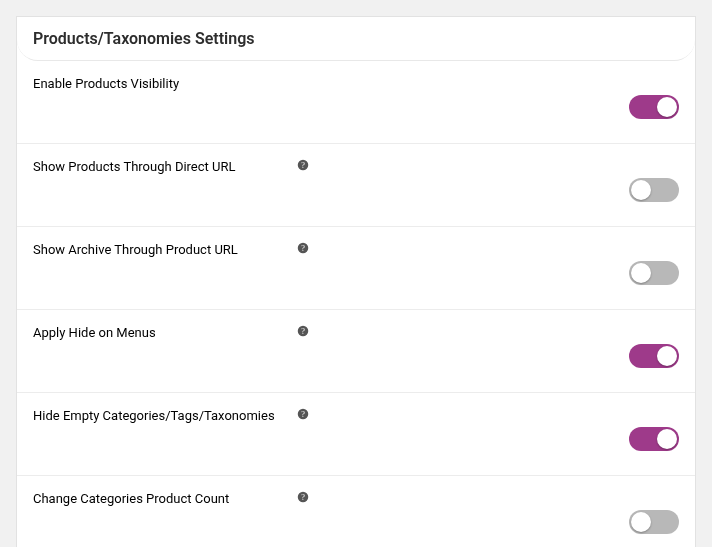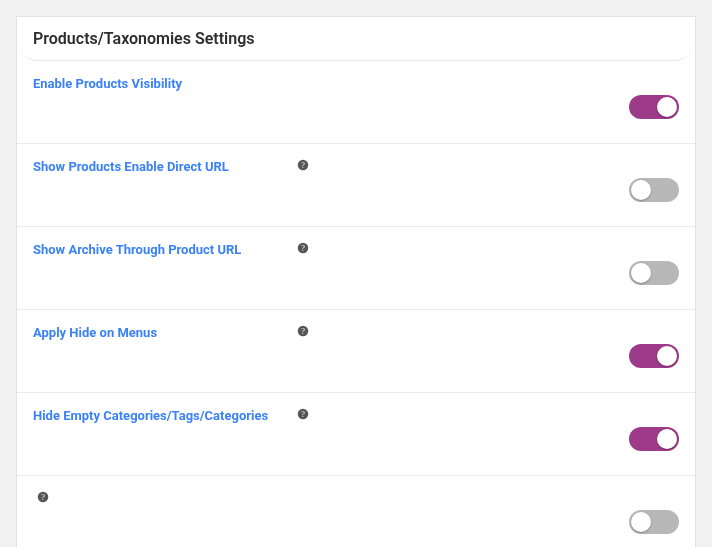--- a/index.html
+++ b/index.html
@@ -26,23 +26,23 @@
   .setting-row {
     display: flex;
     align-items: flex-start;
     padding: 14px 16px 24px 16px;
     border-bottom: 1px solid #ececec;
   }
   .setting-row:last-child { border-bottom: none; }
   .setting-label {
     flex: 0 0 260px;
     font-size: 13px;
-    font-weight: 700;
+    font-weight: 400;
     line-height: 1.45;
-    color: #3b82f6;
+    color: #000000;
   }
   .setting-help {
     flex: 0 0 auto;
     margin-left: 4px;
     margin-top: 1px;
   }
   .setting-help svg { display: block; }
   .setting-control {
     flex: 1;
     display: flex;
@@ -84,21 +84,21 @@
     <div class="setting-label">Enable Products Visibility</div>
     <div class="setting-help"><span class="help-placeholder"></span></div>
     <div class="setting-control">
       <div class="toggle on">
           <div class="toggle-knob"></div>
         </div>
     </div>
   </div>
 
   <div class="setting-row">
-    <div class="setting-label">Show Products Enable Direct URL</div>
+    <div class="setting-label">Show Products Through Direct URL</div>
     <div class="setting-help">
       <svg width="12" height="12" viewBox="0 0 16 16">
           <circle cx="8" cy="8" r="7" fill="#555"></circle>
           <text x="8" y="12" text-anchor="middle" font-size="11" fill="#fff" font-family="Georgia">?</text>
         </svg>
     </div>
     <div class="setting-control">
       <div class="toggle off">
           <div class="toggle-knob"></div>
         </div>
@@ -129,35 +129,36 @@
         </svg>
     </div>
     <div class="setting-control">
       <div class="toggle on">
           <div class="toggle-knob"></div>
         </div>
     </div>
   </div>
 
   <div class="setting-row">
-    <div class="setting-label">Hide Empty Categories/Tags/Categories</div>
+    <div class="setting-label">Hide Empty Categories/Tags/Taxonomies</div>
     <div class="setting-help">
       <svg width="12" height="12" viewBox="0 0 16 16">
           <circle cx="8" cy="8" r="7" fill="#555"></circle>
           <text x="8" y="12" text-anchor="middle" font-size="11" fill="#fff" font-family="Georgia">?</text>
         </svg>
     </div>
     <div class="setting-control">
       <div class="toggle on">
           <div class="toggle-knob"></div>
         </div>
     </div>
   </div>
 
   <div class="setting-row">
+    <div class="setting-label">Change Categories Product Count</div>
     <div class="setting-help">
       <svg width="12" height="12" viewBox="0 0 16 16">
           <circle cx="8" cy="8" r="7" fill="#555"></circle>
           <text x="8" y="12" text-anchor="middle" font-size="11" fill="#fff" font-family="Georgia">?</text>
         </svg>
     </div>
     <div class="setting-control">
       <div class="toggle off">
           <div class="toggle-knob"></div>
         </div>

